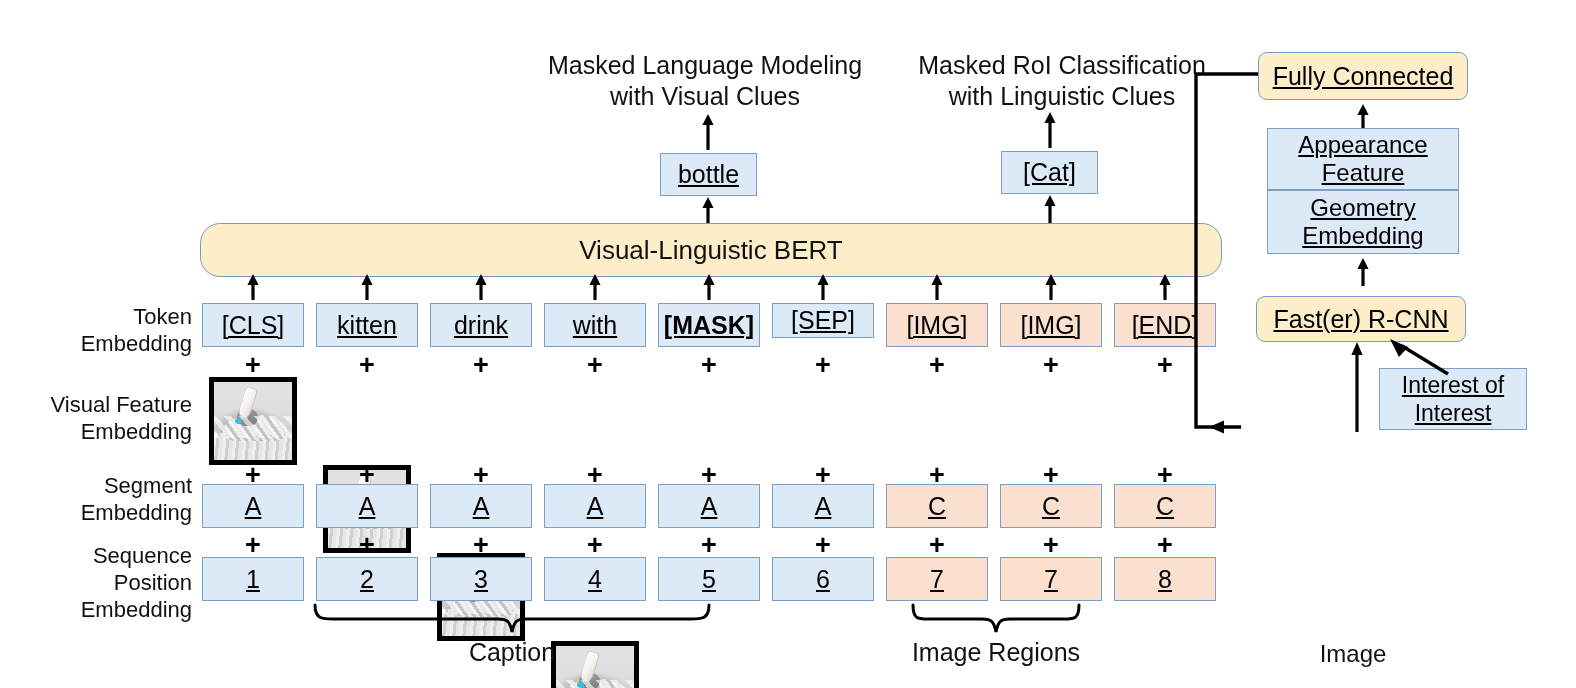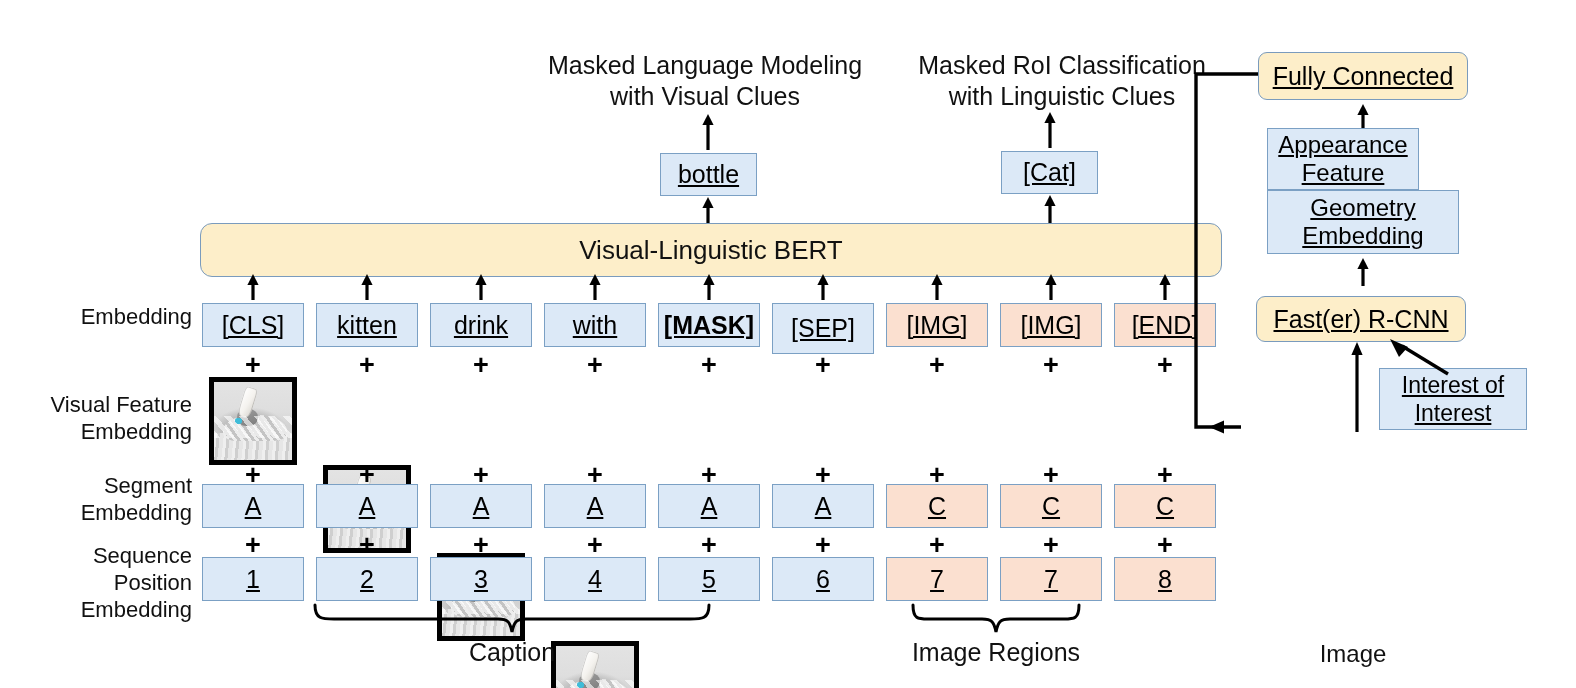--- a/index.html
+++ b/index.html
@@ -12,21 +12,21 @@
   .rowlabel{font-size:22px;line-height:27px;text-align:right;color:#111;}
   .brace-label{font-size:25px;text-align:center;color:#111;}
   .img-caption{font-size:24px;text-align:center;color:#111;}
 
   
   .box{box-sizing:border-box;display:flex;align-items:center;justify-content:center;
        text-align:center;border:1px solid #7c9ec2;background:#dce9f7;font-size:25px;color:#000;text-decoration:underline;}
   .box.blue{background:#dce9f7;border-color:#7ba0c4;}
   .box.peach{background:#fbe0d0;border-color:#7ba0c4;}
   .box.cream{background:#fdeec9;border:1px solid #7a9bbd;border-radius:9px;}
-  .bert{background:#fdeec9;border:1.5px solid #7a9bbd;border-radius:12px;
+  .bert{background:#fdeec9;border:1.5px solid #7a9bbd;border-radius:20px;
         display:flex;align-items:center;justify-content:center;font-size:26px;color:#111;}
 
   
   .plus{font-size:27px;font-weight:bold;text-align:center;line-height:1;color:#000;}
 
   
   .thumb{box-sizing:border-box;position:relative;overflow:hidden;background:#d8d8d8;}
   .thumb.black{border:5px solid #000;}
   .scene{position:absolute;inset:0;}
   
@@ -99,20 +99,21 @@
       <path d="M7 28 L7 9" stroke="#000" stroke-width="3.2" fill="none"></path>
       <path d="M7 0 L12.6 11 L1.4 11 Z" fill="#000"></path>
     </svg>
 </div>
 
 <div class="abs bert" style="left:200px;top:223px;width:1020px;height:52px;">
   <span>Visual-Linguistic BERT</span>
 </div>
 
 <div class="abs rowlabel" style="left:10px;top:303px;width:182px;">
+  <div>Token</div>
   <div>Embedding</div>
 </div>
 <div class="abs rowlabel" style="left:10px;top:391px;width:182px;">
   <div>Visual Feature</div>
   <div>Embedding</div>
 </div>
 <div class="abs rowlabel" style="left:10px;top:472px;width:182px;">
   <div>Segment</div>
   <div>Embedding</div>
 </div>
@@ -243,21 +244,21 @@
       <span>A</span>
     </div>
     <div class="abs plus" style="left:697px;top:532px;width:24px;">+</div>
     <div class="abs box blue" style="left:658px;top:557px;width:102px;height:44px;">
       <span>5</span>
     </div>
     <div class="abs" style="left:816px;top:274px;"><svg width="14" height="26" viewBox="0 0 14 26">
         <path d="M7 26 L7 9" stroke="#000" stroke-width="3.2" fill="none"></path>
         <path d="M7 0 L12.6 11 L1.4 11 Z" fill="#000"></path>
       </svg></div>
-    <div class="abs box blue" style="left:772px;top:303px;width:102px;height:51px;">
+    <div class="abs box blue" style="left:772px;top:303px;width:102px;height:35px;">
       <span>[SEP]</span>
     </div>
     <div class="abs plus" style="left:811px;top:352px;width:24px;">+</div>
     <div class="abs plus" style="left:811px;top:462px;width:24px;">+</div>
     <div class="abs box blue" style="left:772px;top:484px;width:102px;height:44px;">
       <span>A</span>
     </div>
     <div class="abs plus" style="left:811px;top:532px;width:24px;">+</div>
     <div class="abs box blue" style="left:772px;top:557px;width:102px;height:44px;">
       <span>6</span>
@@ -336,21 +337,21 @@
   <span>Fully Connected</span>
 </div>
 
 <div class="abs" style="left:1356px;top:104px;">
   <svg width="14" height="26" viewBox="0 0 14 26">
       <path d="M7 26 L7 9" stroke="#000" stroke-width="3.2" fill="none"></path>
       <path d="M7 0 L12.6 11 L1.4 11 Z" fill="#000"></path>
     </svg>
 </div>
 
-<div class="abs box blue" style="left:1267px;top:128px;width:152px;height:62px;flex-direction:column;font-size:24px;line-height:28px;">
+<div class="abs box blue" style="left:1267px;top:128px;width:192px;height:62px;flex-direction:column;font-size:24px;line-height:28px;">
   <span>Appearance</span>
   <span>Feature</span>
 </div>
 <div class="abs box blue" style="left:1267px;top:190px;width:192px;height:64px;flex-direction:column;font-size:24px;line-height:28px;">
   <span>Geometry</span>
   <span>Embedding</span>
 </div>
 
 <div class="abs" style="left:1356px;top:258px;">
   <svg width="14" height="28" viewBox="0 0 14 28">

